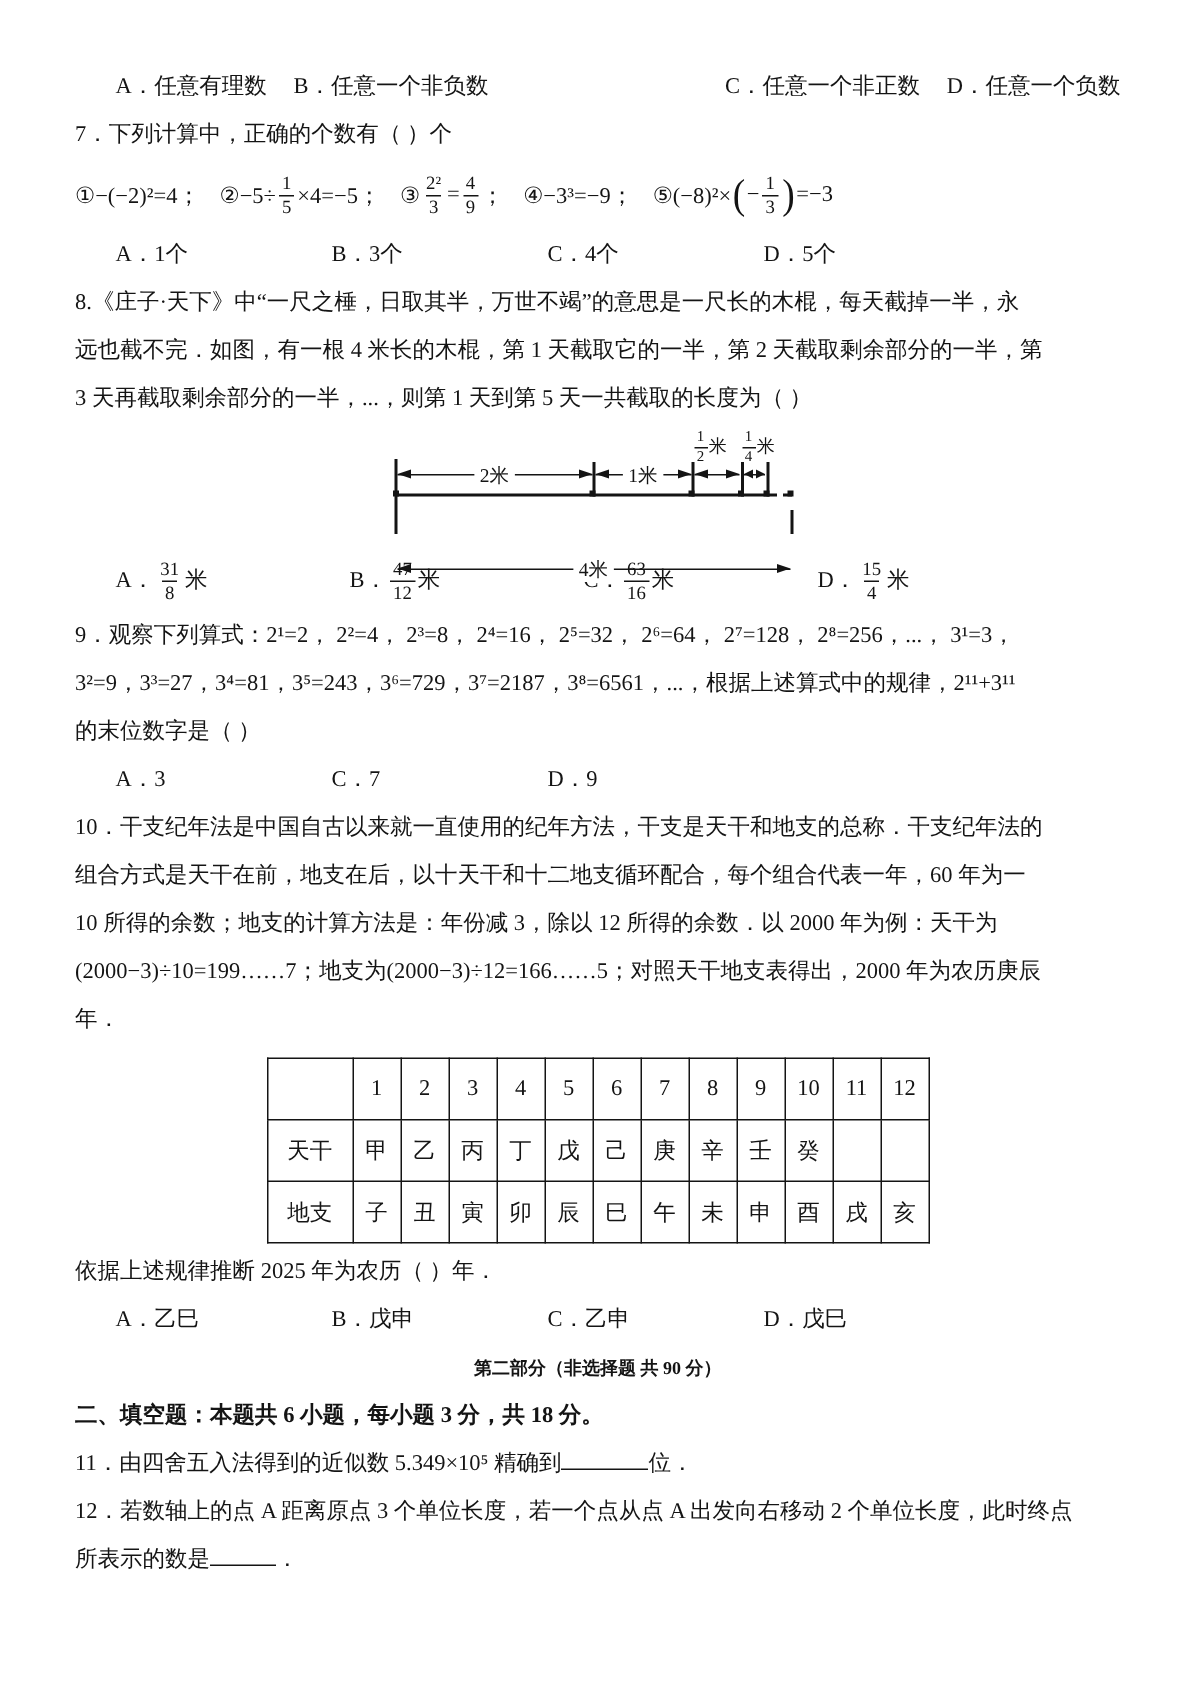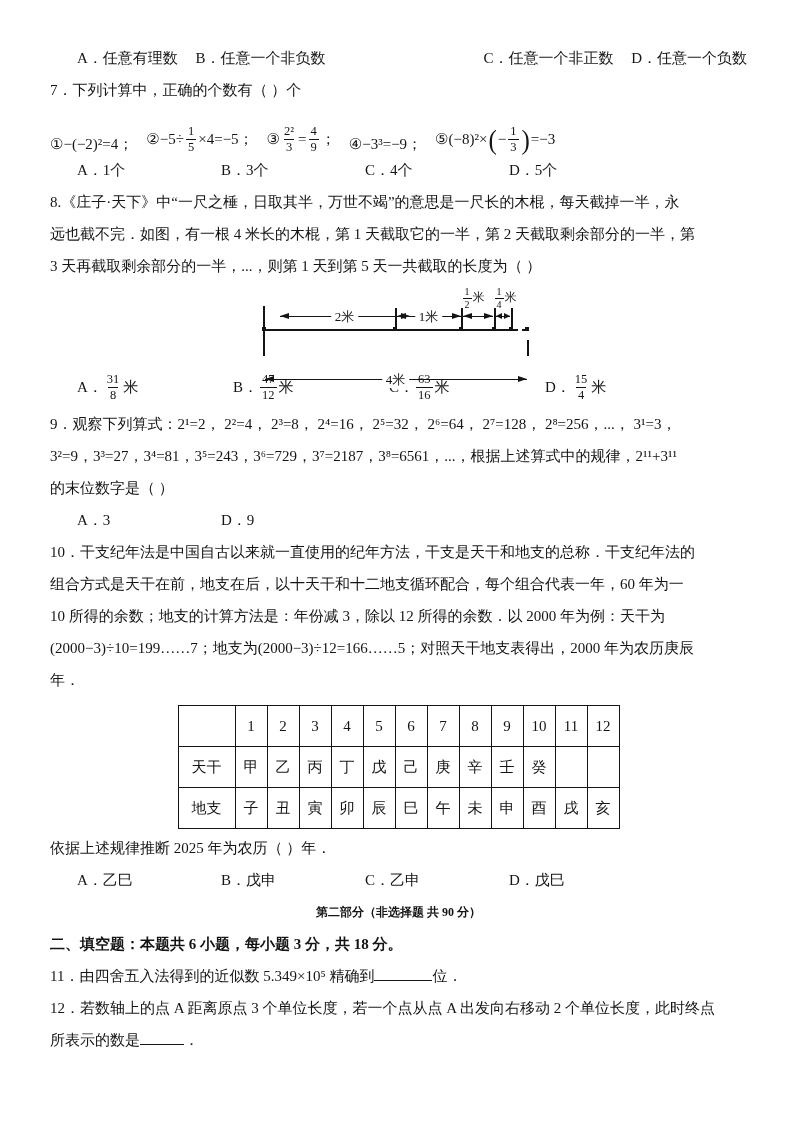--- a/index.html
+++ b/index.html
@@ -21,21 +21,21 @@
   .opts-split { display:flex; justify-content:space-between; padding-left:27px; }
   .opts-split .grp span + span { margin-left:14px; }
 
   
   .frac { display:inline-flex; flex-direction:column; align-items:center;
           font-size:12.5px; line-height:1.15; margin:0 2px; vertical-align:middle; }
   .frac .num { padding:0 2px; }
   .frac .den { border-top:1px solid #141414; padding:0 2px; }
 
   
-  .eqrow { display:flex; align-items:flex-end; height:48px; font-size:15px; white-space:nowrap; }
+  .eqrow { display:flex; align-items:center; height:48px; font-size:15px; white-space:nowrap; }
   .eq { display:inline-flex; align-items:center; margin-right:13px; }
   .bigp { font-size:25px; line-height:1; transform:scaleY(1.12); margin:0 1px; font-weight:400; }
 
   
   .diagram { position:relative; width:290px; height:82px; margin:2px auto 0; }
   .tick { position:absolute; width:2px; background:#141414; }
   .dot { position:absolute; width:4px; height:4px; background:#141414; top:43px; }
   .stick-solid { position:absolute; left:10px; top:45px; width:248px; border-top:2px solid #141414; }
   .stick-dash { position:absolute; left:258px; top:45px; width:16px; border-top:2px dashed #141414; }
   .dim { position:absolute; height:0; border-top:1.5px solid #141414; }
@@ -143,21 +143,21 @@
       <span>米</span>
     </div>
 
     <div class="tick" style="left:9px;top:22px;height:50px;"></div>
     <div class="tick" style="left:141px;top:24px;height:23px;"></div>
     <div class="tick" style="left:207px;top:24px;height:23px;"></div>
     <div class="tick" style="left:240px;top:24px;height:23px;"></div>
     <div class="tick" style="left:257px;top:24px;height:23px;"></div>
     <div class="tick" style="left:273px;top:56px;height:16px;"></div>
 
-    <div class="dim" style="left:26px;top:32px;width:130px;">
+    <div class="dim" style="left:11px;top:32px;width:130px;">
       <span class="dlabel">2米</span>
     </div>
     <div class="dim" style="left:143px;top:32px;width:64px;">
       <span class="dlabel">1米</span>
     </div>
     <div class="dim" style="left:209px;top:32px;width:30px;"></div>
     <div class="dim tiny" style="left:242px;top:32px;width:14px;"></div>
 
     <div class="stick-solid"></div>
     <div class="stick-dash"></div>
@@ -206,20 +206,21 @@
       </span>
       <span>米</span>
     </span>
   </div>
 
   <div class="line">9．观察下列算式：2¹=2， 2²=4， 2³=8， 2⁴=16， 2⁵=32， 2⁶=64， 2⁷=128， 2⁸=256，...， 3¹=3，</div>
   <div class="line">3²=9，3³=27，3⁴=81，3⁵=243，3⁶=729，3⁷=2187，3⁸=6561，...，根据上述算式中的规律，2¹¹+3¹¹</div>
   <div class="line">的末位数字是（  ）</div>
   <div class="options-row">
     <span class="opt">A．3</span>
+    <span class="opt">C．7</span>
     <span class="opt">D．9</span>
   </div>
 
   <div class="line">10．干支纪年法是中国自古以来就一直使用的纪年方法，干支是天干和地支的总称．干支纪年法的</div>
   <div class="line">组合方式是天干在前，地支在后，以十天干和十二地支循环配合，每个组合代表一年，60 年为一</div>
   <div class="line">10 所得的余数；地支的计算方法是：年份减 3，除以 12 所得的余数．以 2000 年为例：天干为</div>
   <div class="line">(2000−3)÷10=199……7；地支为(2000−3)÷12=166……5；对照天干地支表得出，2000 年为农历庚辰</div>
   <div class="line">年．</div>
 
   <table class="gz-table">

